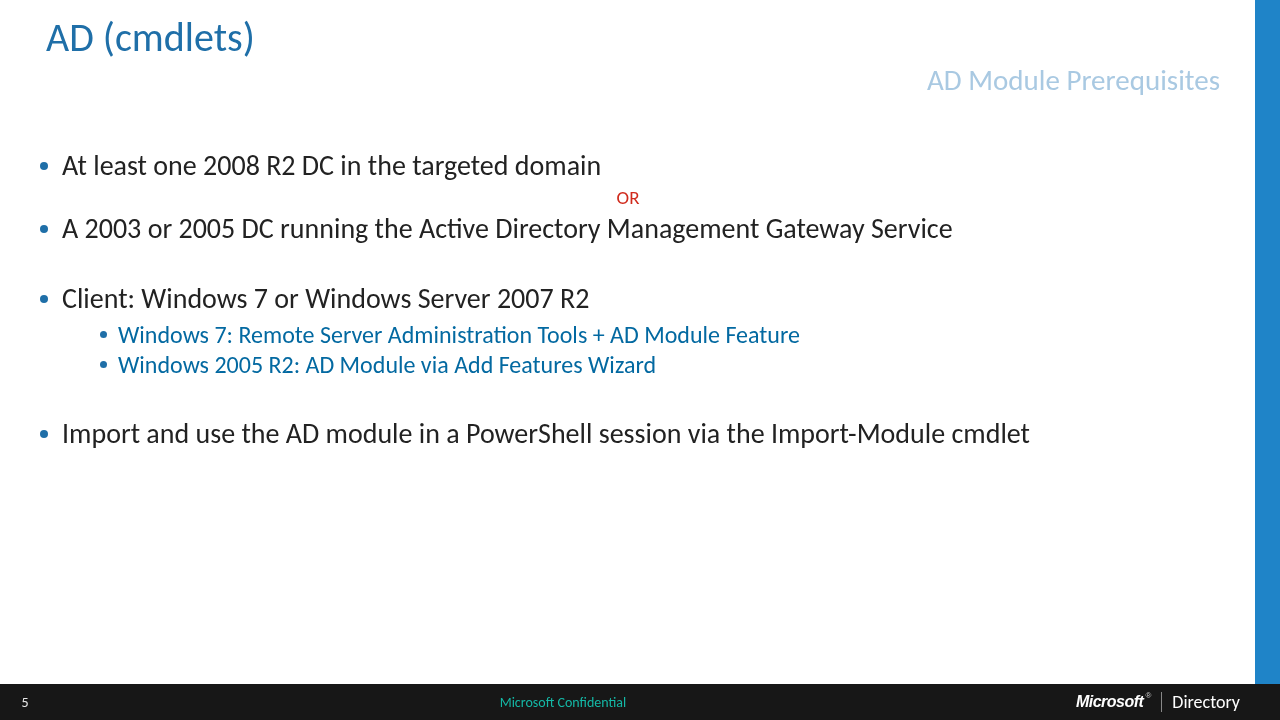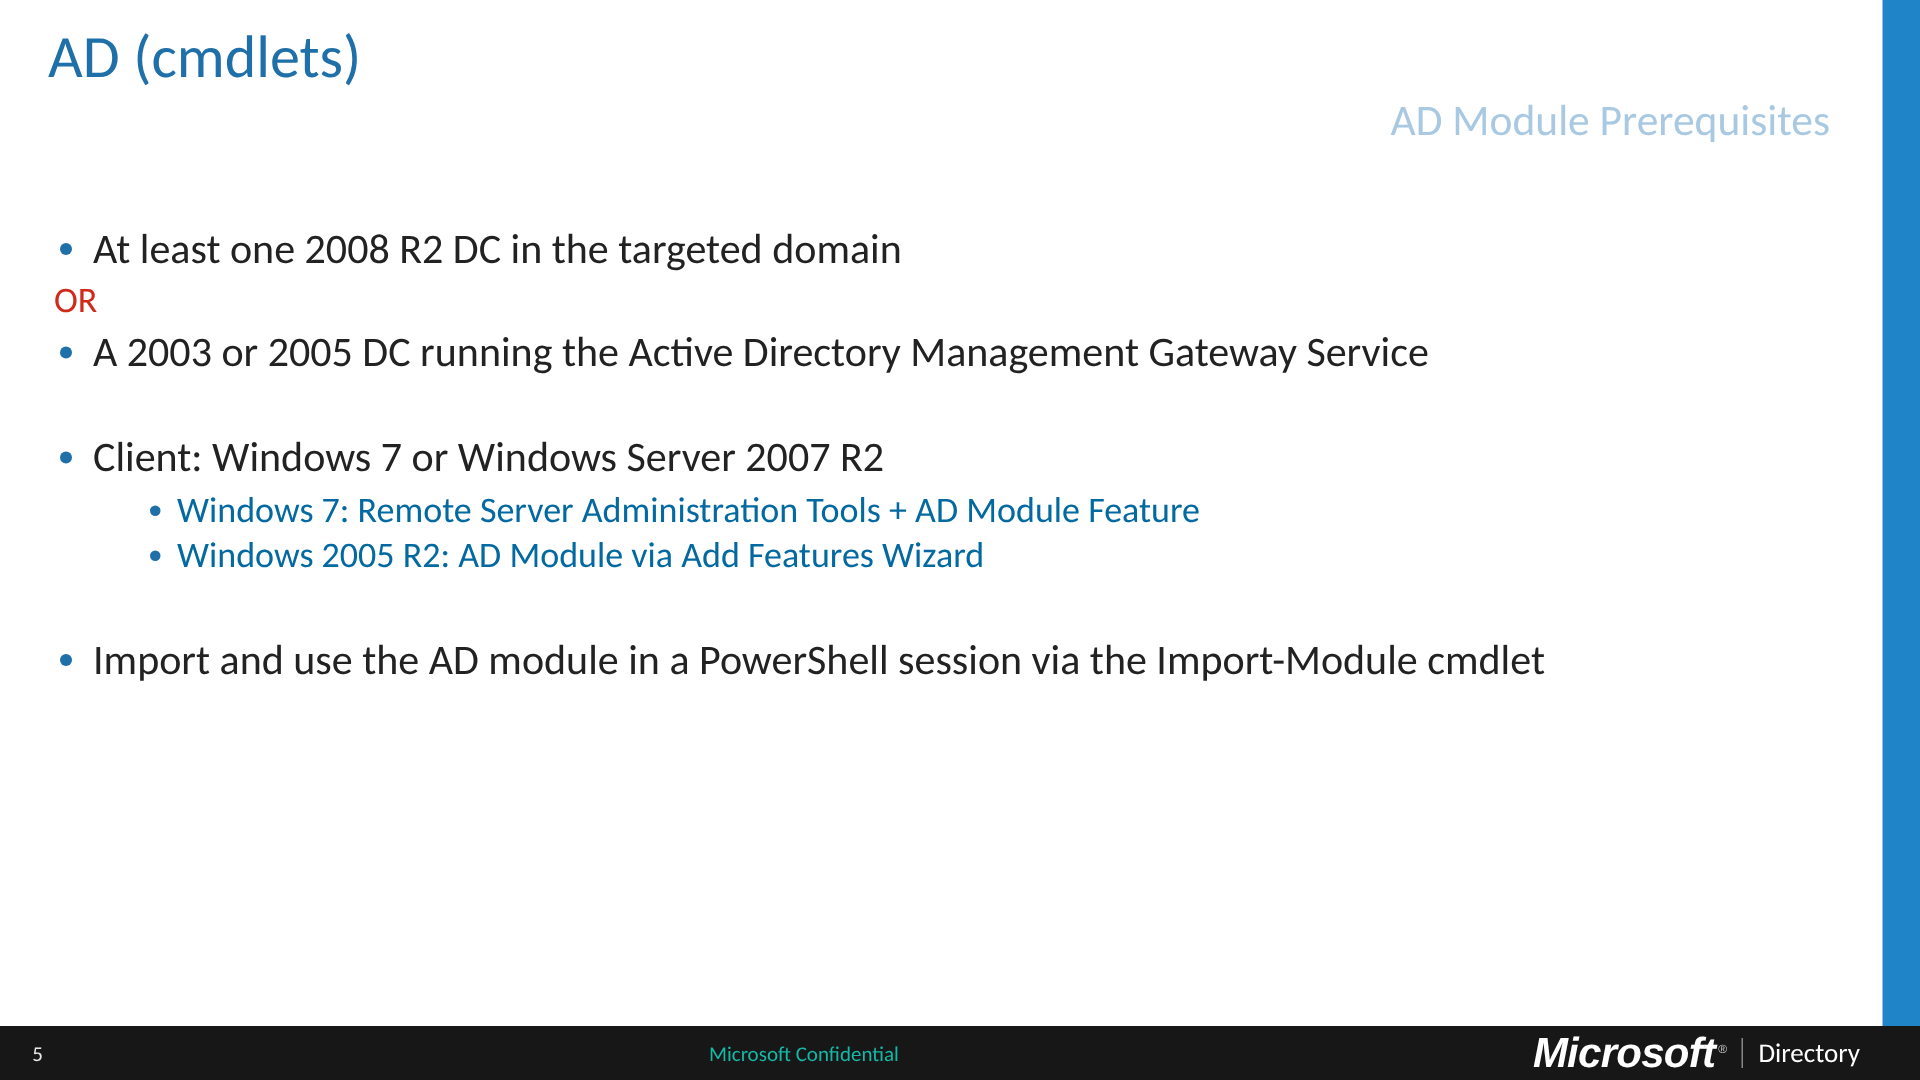--- a/index.html
+++ b/index.html
@@ -14,21 +14,21 @@
     position: absolute;
     top: 0;
     right: 0;
     width: 25px;
     height: 720px;
     background: #1f84c8;
   }
   .title-area {
     position: absolute;
     top: 16px;
-    left: 32px;
+    left: 46px;
     right: 60px;
   }
   .title {
     font-size: 40px;
     font-weight: 400;
     color: #1f6fa8;
     line-height: 1.1;
   }
   .subtitle {
     font-size: 29px;
@@ -82,21 +82,22 @@
     content: "";
     position: absolute;
     left: 4px;
     top: 11px;
     width: 7px;
     height: 7px;
     border-radius: 50%;
     background: #1f6fa8;
   }
   .or-line {
-    font-size: 24px;
+    text-align: center;
+    font-size: 19px;
     color: #d02a1c;
     margin: 0 0 4px 0;
   }
   .spacer { height: 34px; }
   .footer {
     position: absolute;
     left: 0;
     right: 0;
     bottom: 0;
     height: 36px;
@@ -124,21 +125,21 @@
     padding-right: 40px;
   }
   .ms-logo {
     display: flex;
     align-items: baseline;
     font-style: italic;
     font-weight: 700;
     color: #fff;
     font-family: "Segoe UI", Arial, sans-serif;
   }
-  .ms-logo .word { font-size: 28px; letter-spacing: -0.5px; }
+  .ms-logo .word { font-size: 16px; letter-spacing: -0.5px; }
   .ms-logo .tm { font-size: 8px; font-style: normal; font-weight: 400; margin-left: 2px; position: relative; top: -9px; color:#ccc;}
   .divider {
     width: 1px;
     height: 20px;
     background: #888;
   }
   .services {
     color: #fff;
     font-size: 18px;
     font-weight: 400;

